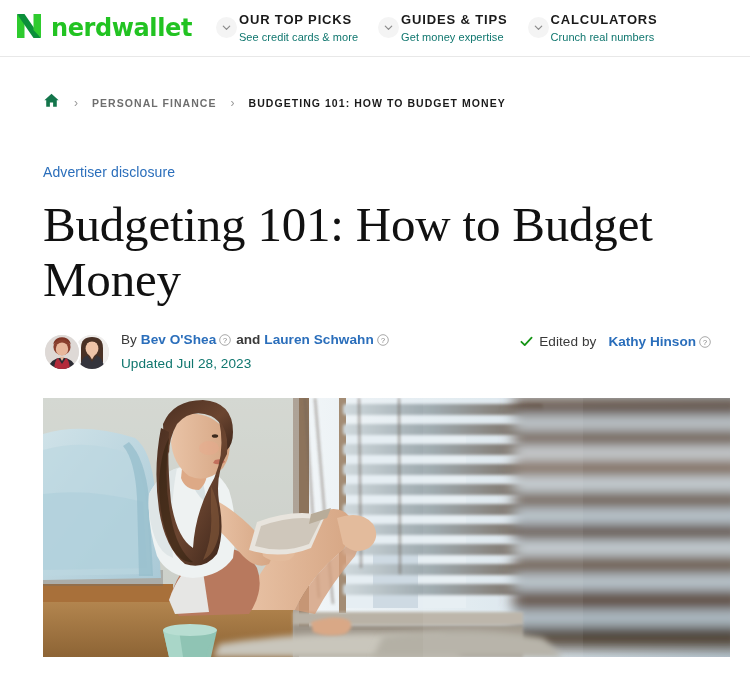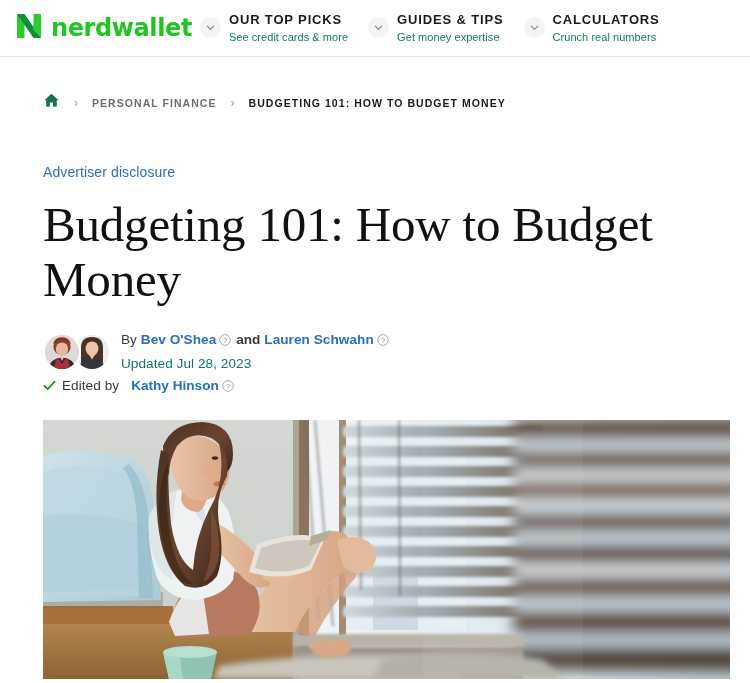--- a/index.html
+++ b/index.html
@@ -23,21 +23,21 @@
     align-items: center;
     background: #ffffff;
     border-bottom: 1px solid #e8e8e8;
     padding-left: 14px;
     position: relative;
   }
   .brand {
     display: flex;
     align-items: center;
     gap: 7px;
-    margin-right: 8px;
+    margin-right: 24px;
   }
   .brand-mark { display: block; }
   .brand-word {
     font-size: 24px;
     font-weight: 700;
     color: #22c322;
     letter-spacing: -0.4px;
     line-height: 1;
     font-family: "DejaVu Sans", sans-serif;
   }
@@ -52,21 +52,21 @@
     border-radius: 50%;
     background: #f4f4f4;
     display: flex;
     align-items: center;
     justify-content: center;
     flex: none;
   }
   .caret-btn svg { display: block; }
 
   .nav-item {
-    margin-left: 8px;
+    margin-left: 2px;
     margin-right: 20px;
     line-height: 1.28;
   }
   .nav-title {
     font-size: 13px;
     font-weight: 700;
     color: #1a1a1a;
     letter-spacing: 0.85px;
     text-transform: uppercase;
     display: block;
@@ -147,21 +147,20 @@
     letter-spacing: 0.05px;
   }
 
   
   .byline-row {
     display: flex;
     align-items: flex-start;
     justify-content: space-between;
     margin-top: 22px;
     padding-right: 18px;
-    flex-direction: column;
   }
   .byline-left {
     display: flex;
     align-items: center;
   }
   .avatars {
     position: relative;
     width: 68px;
     height: 38px;
     flex: none;

